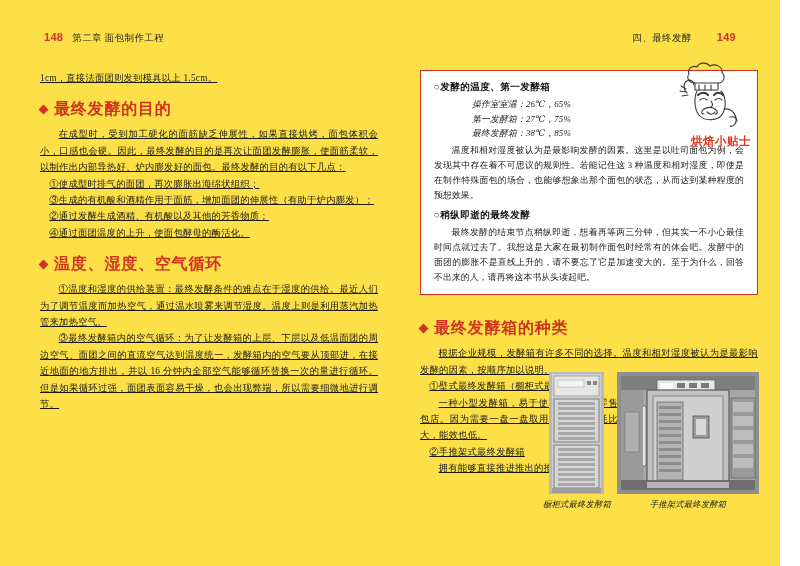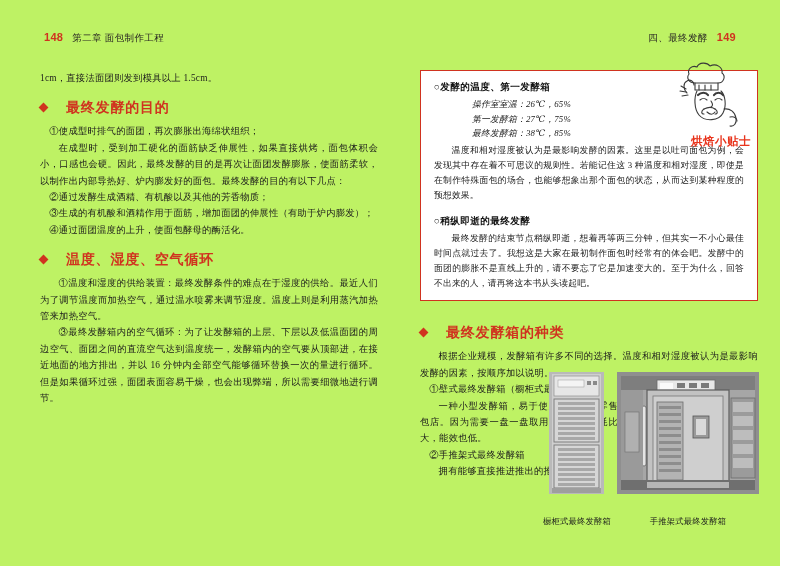--- a/index.html
+++ b/index.html
@@ -5,59 +5,60 @@
   * { box-sizing: border-box; margin: 0; padding: 0; }
   html, body {
     width: 800px; height: 566px;
     background: #ffffff;
     font-family: "Liberation Serif", "DejaVu Serif", serif;
     overflow: hidden;
   }
   #page {
     position: relative;
     width: 780px; height: 566px;
-    background: #bef264;
+    background: #fde047;
   }
 
   
   .head { position: absolute; top: 31px; font-size: 9.5px; color: #231f20; white-space: nowrap; }
   .head-left  { left: 44px; }
   .head-right { right: 44px; text-align: right; }
   .folio { color: #d0331f; font-weight: bold; font-size: 11px;
            font-family: "Liberation Sans", sans-serif; letter-spacing: .3px; }
   .head-left .folio  { margin-right: 9px; }
-  .head-right .folio { margin-left: 9px; }
+  .head-right .folio { margin-left: 25px; }
   .chap { font-size: 9.5px; letter-spacing: .4px; }
 
   
   .col { position: absolute; top: 70px; width: 338px; }
   .col-left  { left: 40px; }
   .col-right { left: 420px; }
 
   p.body {
     font-size: 9.3px;
     line-height: 16.4px;
     color: #1a1a1a;
     text-align: justify;
     letter-spacing: .25px;
     margin: 0;
+    text-decoration: underline;
   }
   p.indent { text-indent: 18.6px; }
   p.tight  { text-indent: 9.3px; }
 
   h3.sec {
     font-family: "Liberation Sans", sans-serif;
-    font-size: 14px;
+    font-size: 16px;
     font-weight: bold;
     color: #d0331f;
     letter-spacing: .8px;
     margin: 13px 0 6px 0;
     display: flex;
     align-items: center;
-    gap: 19px;
+    gap: 7px;
     text-align: center;
   }
   .diamond {
     width: 7px; height: 7px;
     background: #d0331f;
     transform: rotate(45deg);
     flex: 0 0 auto;
     position: relative; top: -.5px;
   }
   .spacer-10 { height: 10px; }
@@ -71,21 +72,21 @@
     width: 338px;
   }
   .tipbox .tip-title {
     font-family: "Liberation Sans", sans-serif;
     font-size: 9.6px;
     font-weight: bold;
     color: #111;
     letter-spacing: .4px;
     margin-bottom: 3px;
   }
-  .tipbox .tip-title.second { margin-top: 11px; }
+  .tipbox .tip-title.second { margin-top: 5px; }
   .tipbox .spec {
     font-size: 8.8px;
     line-height: 14.6px;
     color: #1a1a1a;
     font-style: italic;
     margin-left: 38px;
     letter-spacing: .2px;
   }
   .tipbox p.tipbody {
     font-size: 8.8px;
@@ -122,23 +123,24 @@
     position: absolute;
     left: 543px;
     top: 372px;
     display: flex;
     gap: 6px;
   }
   .fig { display: flex; flex-direction: column; align-items: center; }
   .fig .cap {
     font-size: 8.3px;
     color: #1a1a1a;
-    margin-top: 22px;
+    margin-top: 5px;
     letter-spacing: .2px;
     white-space: nowrap;
+    font-style: italic;
   }
   .photo { position: relative; overflow: hidden; background: #9a9a9a; }
   .photo-a { width: 55px; height: 122px; }
   .photo-b { width: 142px; height: 122px; }
 
   
   .float-spacer {
     float: right;
     width: 130px;
     height: 152px;
@@ -158,24 +160,24 @@
   </div>
 
   <div class="col col-left">
 
     <p class="body">1cm，直接法面团则发到模具以上 1.5cm。</p>
 
     <h3 class="sec">
       <span class="diamond"></span>
       <span>最终发酵的目的</span>
     </h3>
+    <p class="body indent">在成型时，受到加工硬化的面筋缺乏伸展性，如果直接烘烤，面包体积会小，口感也会硬。因此，最终发酵的目的是再次让面团发酵膨胀，使面筋柔软，以制作出内部导热好、炉内膨发好的面包。最终发酵的目的有以下几点：</p>
     <p class="body tight">①使成型时排气的面团，再次膨胀出海绵状组织；</p>
-    <p class="body indent">在成型时，受到加工硬化的面筋缺乏伸展性，如果直接烘烤，面包体积会小，口感也会硬。因此，最终发酵的目的是再次让面团发酵膨胀，使面筋柔软，以制作出内部导热好、炉内膨发好的面包。最终发酵的目的有以下几点：</p>
+    <p class="body tight">③生成的有机酸和酒精作用于面筋，增加面团的伸展性（有助于炉内膨发）；</p>
     <p class="body tight">②通过发酵生成酒精、有机酸以及其他的芳香物质；</p>
-    <p class="body tight">③生成的有机酸和酒精作用于面筋，增加面团的伸展性（有助于炉内膨发）；</p>
     <p class="body tight">④通过面团温度的上升，使面包酵母的酶活化。</p>
 
     <h3 class="sec">
       <span class="diamond"></span>
       <span>温度、湿度、空气循环</span>
     </h3>
     <p class="body indent">①温度和湿度的供给装置：最终发酵条件的难点在于湿度的供给。最近人们为了调节温度而加热空气，通过温水喷雾来调节湿度。温度上则是利用蒸汽加热管来加热空气。</p>
     <p class="body indent">③最终发酵箱内的空气循环：为了让发酵箱的上层、下层以及低温面团的周边空气、面团之间的直流空气达到温度统一，发酵箱内的空气要从顶部进，在接近地面的地方排出，并以 16 分钟内全部空气能够循环替换一次的量进行循环。但是如果循环过强，面团表面容易干燥，也会出现弊端，所以需要细微地进行调节。</p>
   </div>
 

